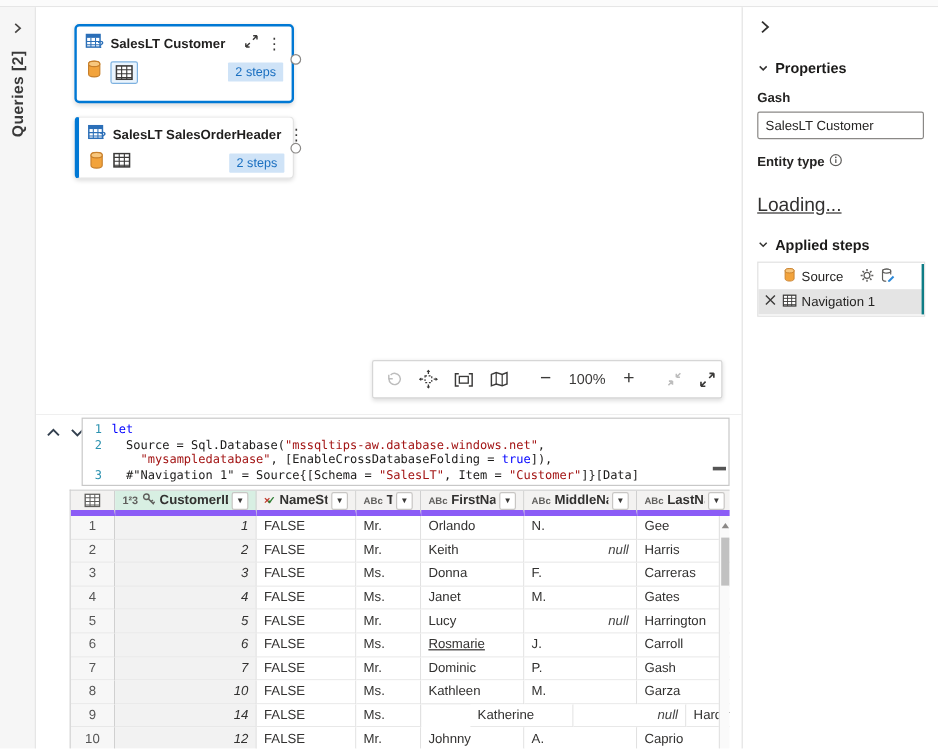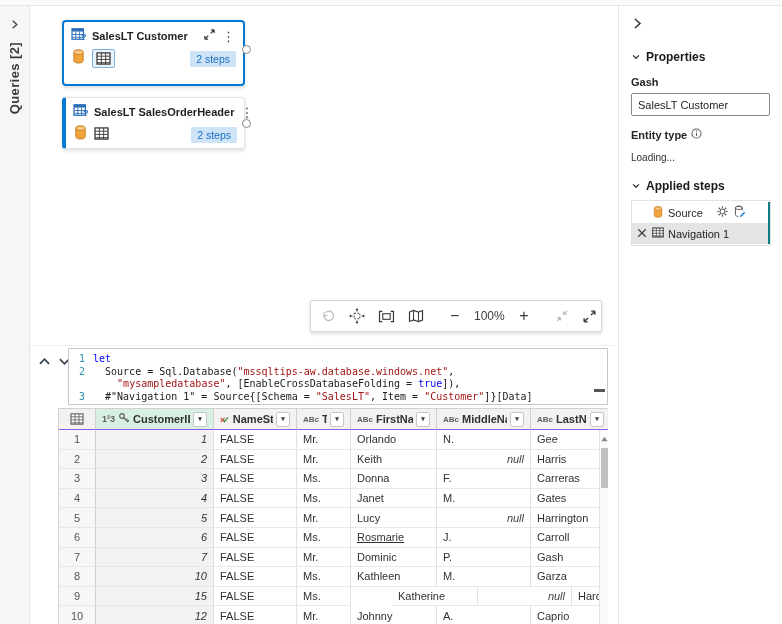--- a/index.html
+++ b/index.html
@@ -47,21 +47,21 @@
   .seg-kw { color:var(--kw); }
   .seg-str { color:var(--str); }
   .seg-pl { color:#1b1a19; }
   #code-scrollmark { position:absolute; right:2px; top:40px; width:11px; height:3px; background:#555; }
 
   
   #grid { position:absolute; left:58px; top:408px; width:550px; height:216px; overflow:hidden; font-size:11px; border-top:1px solid #d0d0d0; border-left:1px solid #d0d0d0; }
   .g-row { display:flex; height:19.6px; }
   .g-row.head { height:21px; }
   .gc { flex:none; border-right:1px solid #e1e1e1; border-bottom:1px solid #e8e8e8; padding:0 6px; display:flex; align-items:center; overflow:hidden; white-space:nowrap; color:#323130; background:#fff; }
-  .head .gc { background:#f3f2f1; border-right:1px solid #d0d0d0; border-bottom:1px solid #8b5cf6; font-weight:600; gap:3px; }
+  .head .gc { background:#f3f2f1; border-right:1px solid #d0d0d0; border-bottom:5px solid #8b5cf6; font-weight:600; gap:3px; }
   .gc.rn { width:37px; justify-content:center; background:#f7f7f7; color:#555; border-right:1px solid #d0d0d0; }
   .head .gc.rn { background:#f3f2f1; }
   .gc.id-col { background:#f2f2f2; justify-content:flex-end; font-style:italic; }
   .head .gc.key-col { background:var(--key-col-bg); }
   .gc.null-cell { justify-content:flex-end; font-style:italic; color:#444; }
   .col-name { flex:1; overflow:hidden; }
   .dd-btn { width:14px; height:15px; border:1px solid #c8c6c4; background:#fff; border-radius:2px; font-size:7px; color:#3b3a39; display:flex; align-items:center; justify-content:center; cursor:pointer; flex:none; }
   .t-ic { font-size:8px; font-weight:700; color:#5f5e5c; flex:none; letter-spacing:0; }
   .t-bool .bx { color:#c0392b; font-size:9px; font-weight:700; }
   .t-bool .bc { color:#2e7d32; font-size:9px; font-weight:700; margin-left:-3px; }
@@ -70,21 +70,21 @@
   #grid-scroll .thumb { margin:4px auto 0 auto; width:7px; height:40px; background:#c1c1c1; }
 
   
   #side-panel { position:absolute; left:618px; top:6px; width:164px; height:618px; background:#fff; border-left:1px solid #e3e3e3; padding:10px 12px; }
   .panel-title-row { display:flex; align-items:center; }
   .panel-title { font-size:15px; font-weight:700; color:#1b1a19; flex:1; }
   .sec-row { display:flex; align-items:center; gap:5px; margin-top:16px; cursor:pointer; }
   .sec-label { font-size:12px; font-weight:700; color:#1b1a19; }
   .fld-label { font-size:11px; font-weight:700; margin-top:12px; display:flex; align-items:center; gap:4px; }
   #name-input { margin-top:5px; width:139px; height:23px; border:1px solid #8a8886; border-radius:2px; font-size:11px; font-family:"Liberation Sans",sans-serif; padding:2px 6px; color:#252423; }
-  .plain-val { font-size:10px; color:#323130; margin-top:11px; }
+  .plain-val { font-size:16px; color:#323130; margin-top:21px;text-decoration:underline; }
   #steps-list { position:relative; margin-top:7px; width:140px; border:1px solid #e1e1e1; padding:1px 0; }
   .step-row { display:flex; align-items:center; gap:4px; height:21px; padding:0 20px 0 3px; font-size:11px; color:#252423; cursor:pointer; }
   .step-row .lbl { flex:1; overflow:hidden; white-space:nowrap; }
   .step-row.selected { background:#e4e4e4; }
   .step-indent { width:13px; flex:none; }
   .step-icons { display:flex; gap:4px; align-items:center; margin-right:4px; }
   #steps-scroll { position:absolute; right:0; top:1px; width:2.5px; height:42px; background:var(--teal); }
 </style>
 </head>
 <body>
@@ -350,21 +350,21 @@
           <div class="gc rn">8</div>
           <div class="gc id-col" style="width: 118px;">10</div>
           <div class="gc" style="width: 83px;">FALSE</div>
           <div class="gc" style="width: 54px;">Ms.</div>
           <div class="gc" style="width: 86px;">Kathleen</div>
           <div class="gc" style="width: 94px;">M.</div>
           <div class="gc" style="width: 80px;">Garza</div>
         </div>
         <div class="g-row">
           <div class="gc rn">9</div>
-          <div class="gc id-col" style="width: 118px;">15</div>
+          <div class="gc id-col" style="width: 118px;">14</div>
           <div class="gc" style="width: 83px;">FALSE</div>
           <div class="gc" style="width: 54px;">Ms.</div>
           <div class="gc" style="width: 86px; margin-left: 41px;">Katherine</div>
           <div class="gc null-cell" style="width: 94px;">null</div>
           <div class="gc" style="width: 80px;">Harding</div>
         </div>
         <div class="g-row">
           <div class="gc rn">10</div>
           <div class="gc id-col" style="width: 118px;">12</div>
           <div class="gc" style="width: 83px;">FALSE</div>

